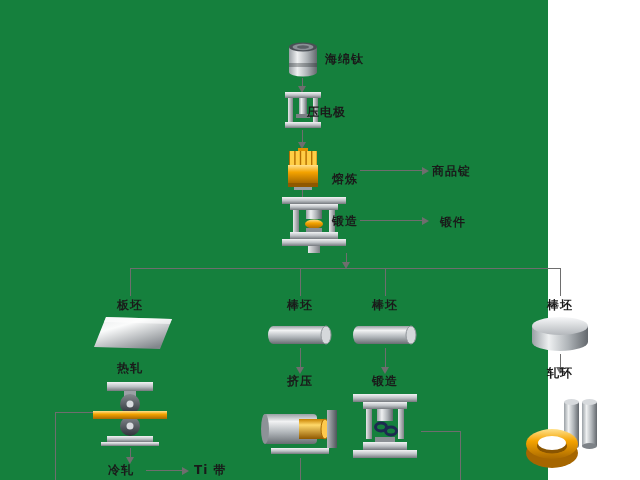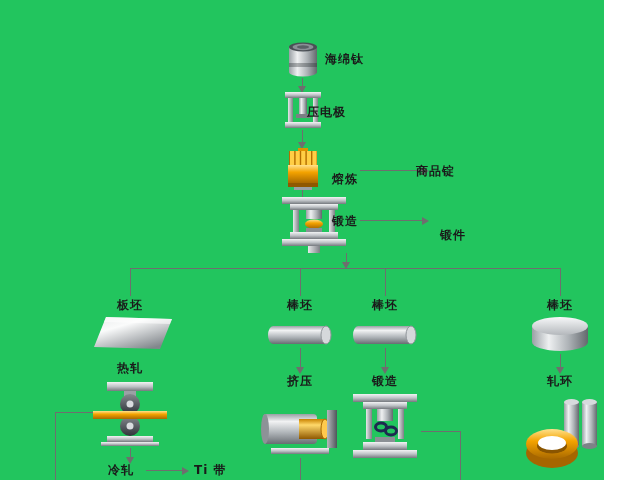--- a/index.html
+++ b/index.html
@@ -1,18 +1,18 @@
 <!DOCTYPE html>
 <html><head>
 <meta charset="utf-8">
 <style>
   * { margin:0; padding:0; box-sizing:border-box; }
   html,body { width:640px; height:480px; background:#ffffff; overflow:hidden; }
   body { font-family:"DejaVu Sans","Liberation Sans",sans-serif; position:relative; }
-  .diagram { position:absolute; left:0; top:0; width:604px; height:480px; background:#22c55e; }
+  .diagram { position:absolute; left:0; top:0; width:548px; height:480px; background:#15803d; }
   .lbl { position:absolute; font-size:12px; font-weight:600; color:#1a1a1a; letter-spacing:1px; white-space:nowrap; line-height:14px; }
   .lbl.c { width:50px; text-align:center; letter-spacing:1px; }
   .icon { position:absolute; line-height:0; }
   .line { position:absolute; background:#6e6e6e; }
   .ah-d { position:absolute; width:0; height:0; border-left:4px solid transparent; border-right:4px solid transparent; border-top:7px solid #6e6e6e; }
   .ah-r { position:absolute; width:0; height:0; border-top:4px solid transparent; border-bottom:4px solid transparent; border-left:7px solid #6e6e6e; }
 </style>
 </head>
 <body>
 
@@ -114,21 +114,21 @@
       </g>
       <rect x="4" y="17" width="30" height="18" fill="url(#goldV)"></rect>
       <rect x="4" y="35" width="30" height="4" fill="#8f5800"></rect>
       <rect x="10" y="39" width="18" height="3" fill="#9aa0a5"></rect>
     </svg>
   </div>
   <div class="lbl" style="left:332px;top:172px">熔炼</div>
 
   <div class="line" style="left:360px;top:170px;width:62px;height:1px"></div>
   <div class="ah-r" style="left:422px;top:167px"></div>
-  <div class="lbl" style="left:416px;top:164px">商品锭</div>
+  <div class="lbl" style="left:432px;top:164px">商品锭</div>
 
   <div class="line" style="left:302px;top:190px;width:1px;height:7px"></div>
 
   <div class="icon" style="left:280px;top:197px">
     <svg width="68" height="56" viewBox="0 0 68 56">
       <rect x="2" y="0" width="64" height="7" fill="url(#metalV)"></rect>
       <rect x="10" y="7" width="48" height="6" fill="url(#metalV)"></rect>
       <rect x="13" y="13" width="6" height="22" fill="url(#metalH)"></rect>
       <rect x="49" y="13" width="6" height="22" fill="url(#metalH)"></rect>
       <rect x="26" y="13" width="16" height="9" fill="url(#cylH)"></rect>
@@ -136,21 +136,21 @@
       <rect x="26" y="31" width="16" height="5" fill="#8b9095"></rect>
       <rect x="10" y="35" width="48" height="7" fill="url(#metalV)"></rect>
       <rect x="2" y="42" width="64" height="7" fill="url(#metalV)"></rect>
       <rect x="28" y="49" width="12" height="7" fill="url(#metalH)"></rect>
     </svg>
   </div>
   <div class="lbl" style="left:332px;top:214px">锻造</div>
 
   <div class="line" style="left:360px;top:220px;width:62px;height:1px"></div>
   <div class="ah-r" style="left:422px;top:217px"></div>
-  <div class="lbl" style="left:440px;top:228px">锻件</div>
+  <div class="lbl" style="left:440px;top:215px">锻件</div>
 
   <div class="line" style="left:346px;top:253px;width:1px;height:9px"></div>
   <div class="ah-d" style="left:342px;top:262px"></div>
 
   <div class="line" style="left:130px;top:268px;width:431px;height:1px"></div>
   <div class="line" style="left:130px;top:268px;width:1px;height:28px"></div>
   <div class="line" style="left:300px;top:268px;width:1px;height:28px"></div>
   <div class="line" style="left:385px;top:268px;width:1px;height:28px"></div>
   <div class="line" style="left:560px;top:268px;width:1px;height:28px"></div>
 
@@ -257,21 +257,21 @@
     <svg width="58" height="36" viewBox="0 0 58 36">
       <rect x="1" y="10" width="56" height="16" fill="url(#cylH)"></rect>
       <ellipse cx="29" cy="26" rx="28" ry="9" fill="url(#cylH)"></ellipse>
       <ellipse cx="29" cy="10" rx="28" ry="9" fill="url(#discTop)"></ellipse>
     </svg>
   </div>
 
   <div class="line" style="left:560px;top:354px;width:1px;height:13px"></div>
   <div class="ah-d" style="left:556px;top:367px"></div>
 
-  <div class="lbl c" style="left:535px;top:374px">轧环</div>
+  <div class="lbl c" style="left:535px;top:366px">轧环</div>
 
   <div class="icon" style="left:524px;top:396px">
     <svg width="76" height="74" viewBox="0 0 76 74">
       <rect x="40" y="6" width="15" height="44" fill="url(#cylH)"></rect>
       <ellipse cx="47.5" cy="50" rx="7.5" ry="3" fill="#7d8287"></ellipse>
       <ellipse cx="47.5" cy="6" rx="7.5" ry="3" fill="#d7dadd"></ellipse>
       <rect x="58" y="6" width="15" height="44" fill="url(#cylH)"></rect>
       <ellipse cx="65.5" cy="50" rx="7.5" ry="3" fill="#7d8287"></ellipse>
       <ellipse cx="65.5" cy="6" rx="7.5" ry="3" fill="#d7dadd"></ellipse>
       <ellipse cx="28" cy="57" rx="26" ry="15" fill="#a66600"></ellipse>

